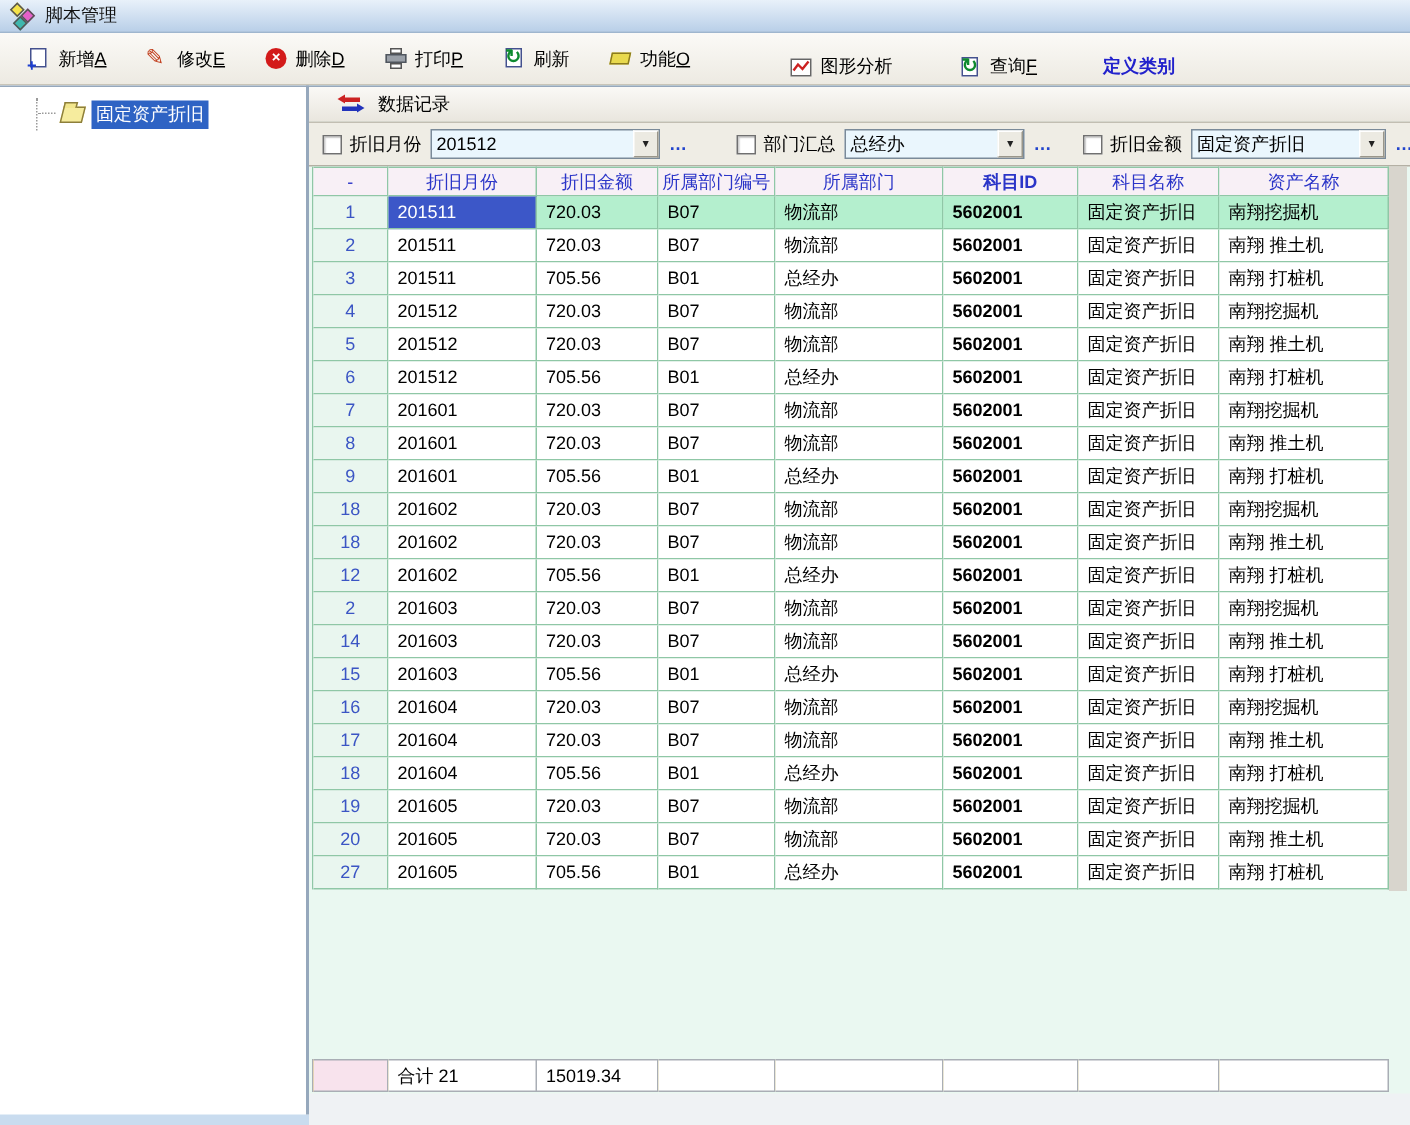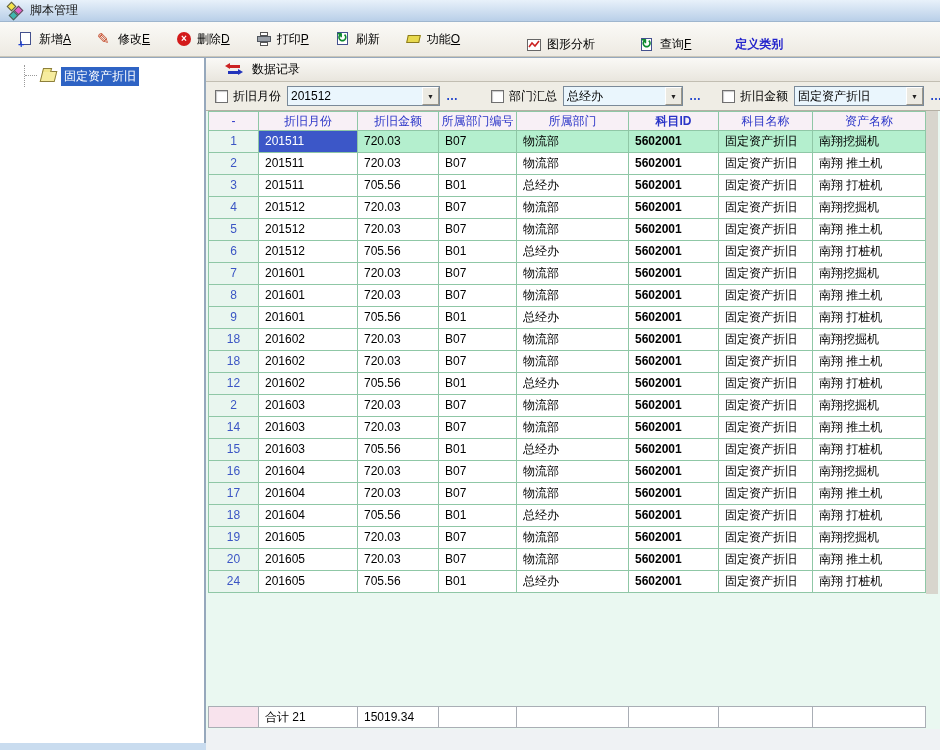--- a/index.html
+++ b/index.html
@@ -464,21 +464,21 @@
           <div class="tcell col0 rownum">20</div>
           <div class="tcell col1">201605</div>
           <div class="tcell col2">720.03</div>
           <div class="tcell col3">B07</div>
           <div class="tcell col4">物流部</div>
           <div class="tcell col5">5602001</div>
           <div class="tcell col6">固定资产折旧</div>
           <div class="tcell col7">南翔 推土机</div>
         </div>
         <div class="trow">
-          <div class="tcell col0 rownum">24</div>
+          <div class="tcell col0 rownum">27</div>
           <div class="tcell col1">201605</div>
           <div class="tcell col2">705.56</div>
           <div class="tcell col3">B01</div>
           <div class="tcell col4">总经办</div>
           <div class="tcell col5">5602001</div>
           <div class="tcell col6">固定资产折旧</div>
           <div class="tcell col7">南翔 打桩机</div>
         </div>
       </div>
   </div>

